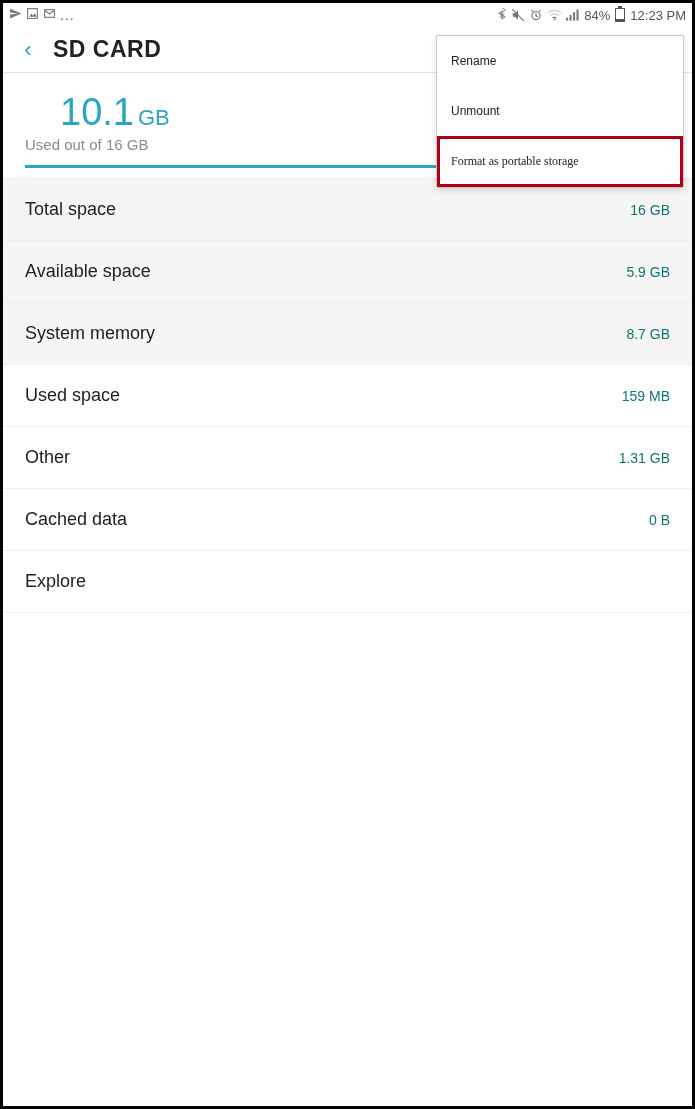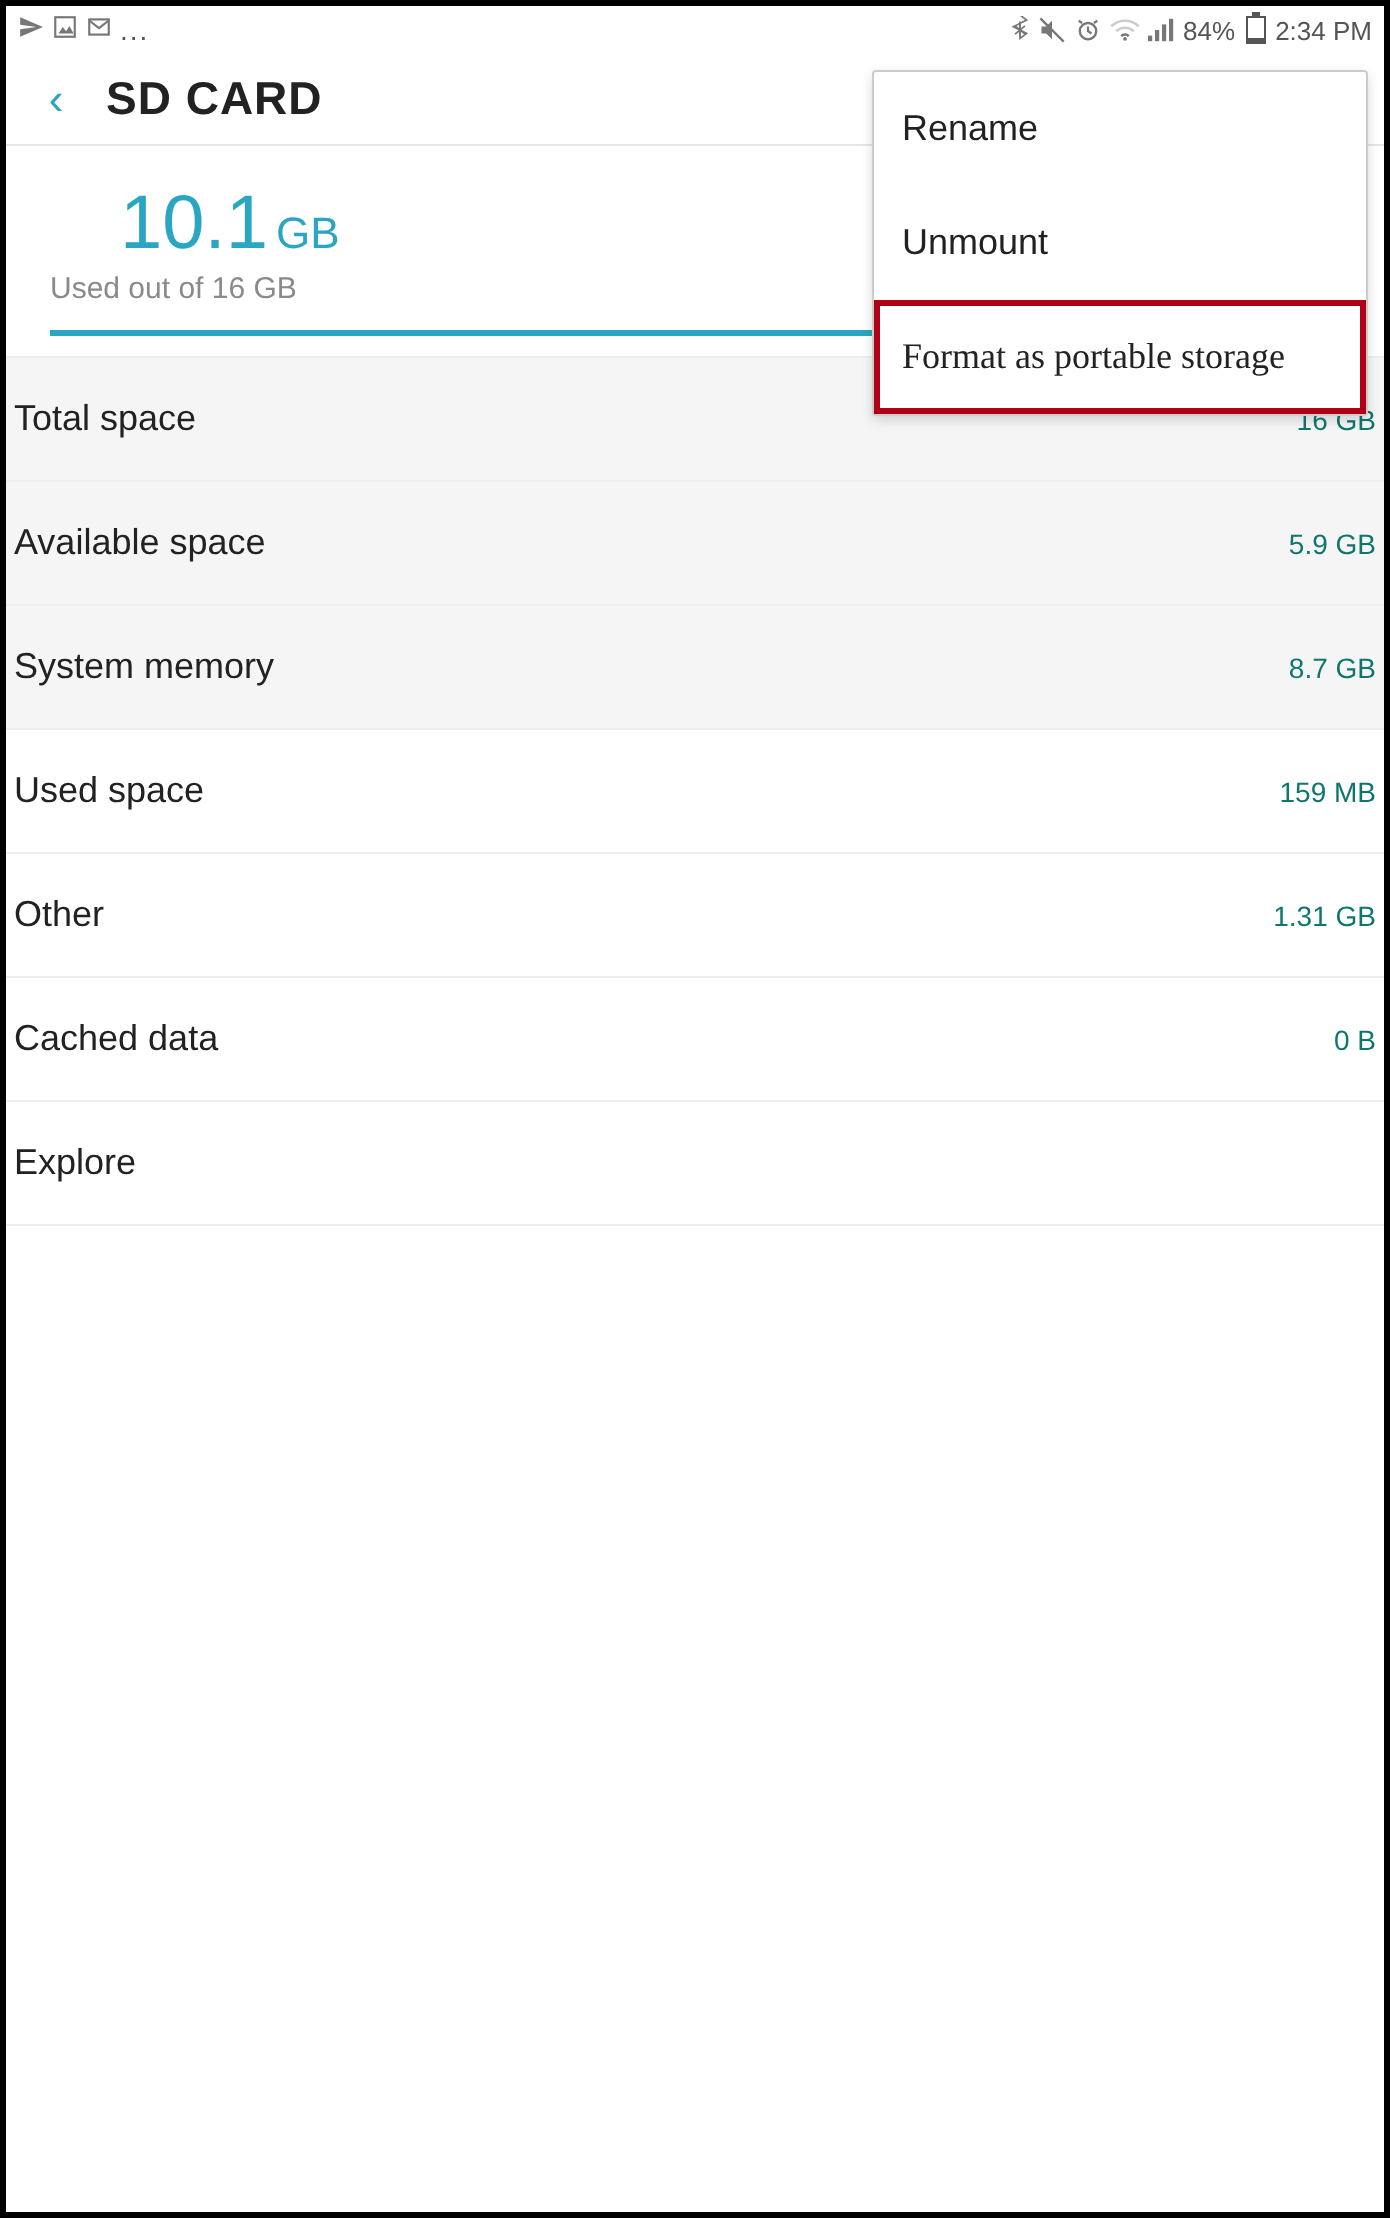--- a/index.html
+++ b/index.html
@@ -75,21 +75,21 @@
     margin-top: 12px;
     width: 100%;
   }
 
   
   .list { background: #fff; }
   .row {
     display: flex;
     align-items: center;
     justify-content: space-between;
-    padding: 0 4px;
+    padding: 0 22px;
     height: 62px;
     border-bottom: 1px solid #eee;
   }
   .row.section { background: #f5f5f5; }
   .row .label { color: #222; font-size: 18px; }
   .row .value { color: #0f766e; font-size: 14px; }
 
   
   .menu {
     position: absolute;
@@ -97,21 +97,21 @@
     right: 8px;
     width: 248px;
     background: #fff;
     border: 1px solid #ccc;
     box-shadow: 0 2px 6px rgba(0,0,0,.15);
     border-radius: 2px;
     z-index: 10;
   }
   .menu-item {
     padding: 18px 14px;
-    font-size: 18px;
+    font-size: 12px;
     color: #222;
     cursor: pointer;
   }
   .menu-item.highlight {
     outline: 3px solid #b00015;
     outline-offset: -3px;
     font-family: Liberation Serif, serif;
   }
 
   
@@ -193,21 +193,21 @@
     <span class="status-icon">
       <svg width="14" height="12" viewBox="0 0 20 16">
           <rect x="0" y="12" width="3" height="4" fill="#777"></rect>
           <rect x="5" y="8" width="3" height="8" fill="#777"></rect>
           <rect x="10" y="4" width="3" height="12" fill="#777"></rect>
           <rect x="15" y="0" width="3" height="16" fill="#777"></rect>
         </svg>
     </span>
     <span>84%</span>
     <span class="battery"></span>
-    <span>2:34 PM</span>
+    <span>12:23 PM</span>
   </div>
 </div>
 
 <div class="header">
   <span class="back-chevron">‹</span>
   <span class="header-title">SD CARD</span>
 </div>
 
 <div class="usage">
   <div class="amount">

